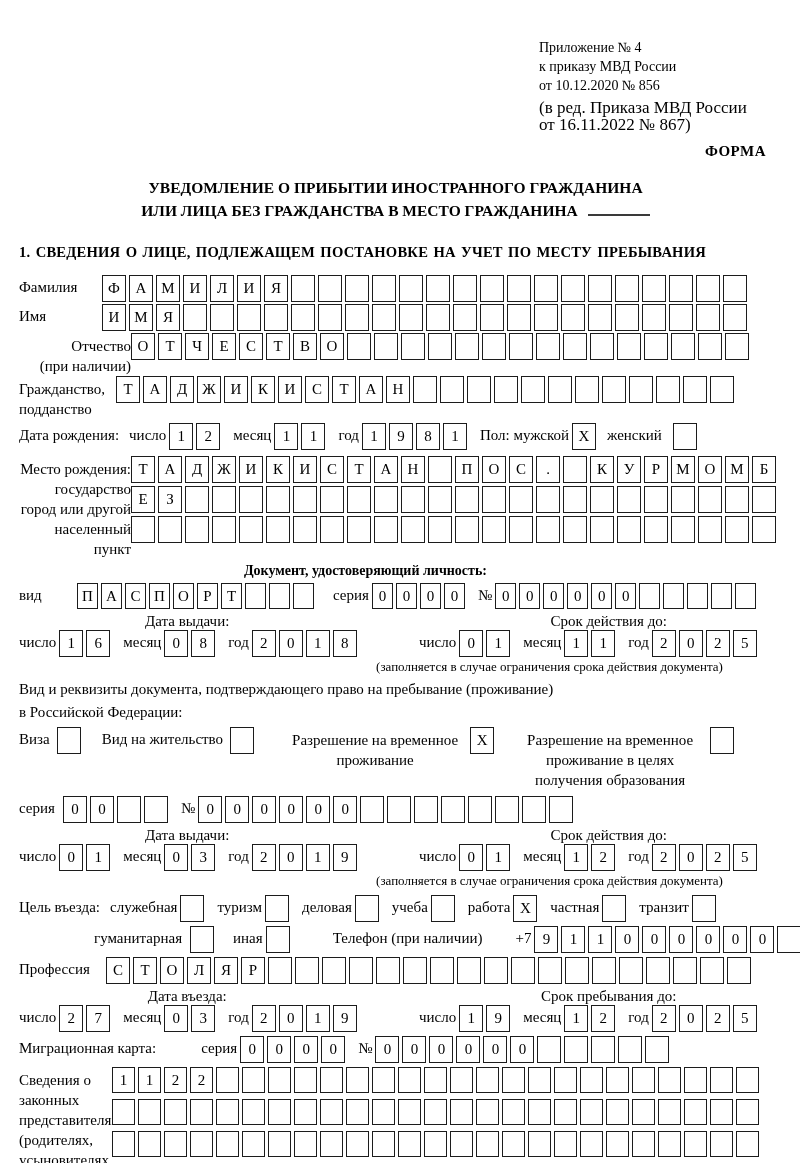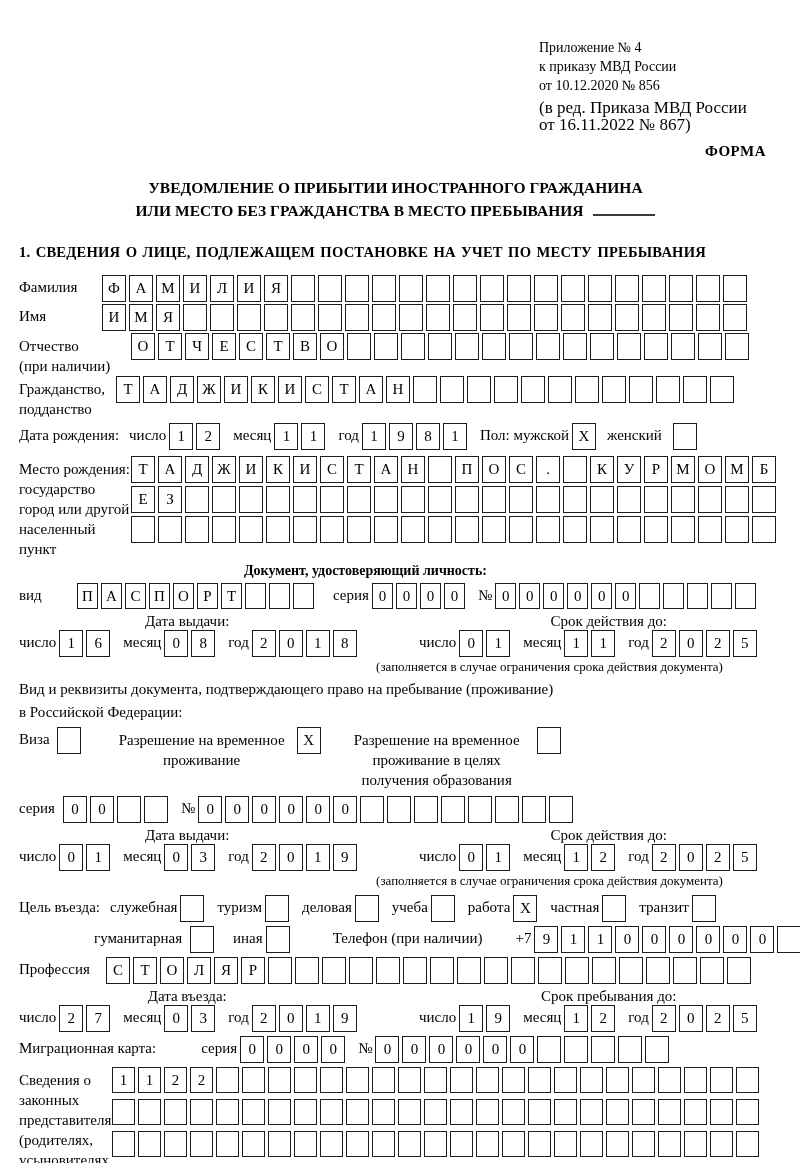--- a/index.html
+++ b/index.html
@@ -19,21 +19,21 @@
 
   
   .cells{display:flex;flex:none;}
   .cell{box-sizing:border-box;flex:none;width:24px;height:27px;border:1.7px solid #1c1c1c;margin-right:3px;display:inline-flex;align-items:center;justify-content:center;font-size:15px;background:#fff;}
   .cells-sm .cell{width:21px;height:26px;margin-right:3px;}
   .cells-rep .cell{width:23px;height:26px;margin-right:3px;}
 
   .row{display:flex;align-items:flex-start;}
   .lbl{flex:none;padding-top:4px;}
   .lblblock{flex:none;line-height:20px;padding-top:3px;}
-  .w83{width:83px;} .w112{width:112px;} .w97{width:97px;} .w87{width:87px;} .w60{width:58px;} .w93{width:93px;}
+  .w83{width:83px;} .w112{width:112px;text-align:right;} .w97{width:97px;} .w87{width:87px;} .w60{width:58px;} .w93{width:93px;}
 
   .mb2{margin-bottom:2px;} .mb4{margin-bottom:4px;} .mb6{margin-bottom:6px;} .mt14{margin-top:14px;} .mt6{margin-top:6px;}
 
   .inline-lbl{padding-top:4px;margin:0 3px 0 10px;flex:none;}
   .inline-lbl.first{margin-left:0;}
   .gap8{margin-left:8px;} .gap16{margin-left:16px;}
 
   .doc-heading{text-align:center;font-weight:bold;font-size:14px;margin:4px 60px 4px 0;}
 
   .twocol{display:flex;}
@@ -58,21 +58,21 @@
     <div>от 10.12.2020 № 856</div>
     <div class="small">
       <div>(в ред. Приказа МВД России</div>
       <div>от 16.11.2022 № 867)</div>
     </div>
   </div>
   <div class="forma">ФОРМА</div>
 
   <div class="title">
     <div>УВЕДОМЛЕНИЕ О ПРИБЫТИИ ИНОСТРАННОГО ГРАЖДАНИНА</div>
-    <div><span>ИЛИ МЕСТО БЕЗ ГРАЖДАНСТВА В МЕСТО ПРЕБЫВАНИЯ</span><span class="uline"></span></div>
+    <div><span>ИЛИ ЛИЦА БЕЗ ГРАЖДАНСТВА В МЕСТО ГРАЖДАНИНА</span><span class="uline"></span></div>
   </div>
 
   <div class="sec-heading">1. СВЕДЕНИЯ О ЛИЦЕ, ПОДЛЕЖАЩЕМ ПОСТАНОВКЕ НА УЧЕТ ПО МЕСТУ ПРЕБЫВАНИЯ</div>
 
   <div class="row mb2 mt14">
     <span class="lbl w83">Фамилия</span>
     <span class="cells">
         <span class="cell">Ф</span>
         <span class="cell">А</span>
         <span class="cell">М</span>
@@ -400,20 +400,26 @@
   <div class="mt6">Вид и реквизиты документа, подтверждающего право на пребывание (проживание)</div>
   <div style="margin-top:6px">в Российской Федерации:</div>
 
   <div class="row mt6">
     <span class="opt">
       <span class="opt-label">Виза</span>
       <span class="cells">
           <span class="cell"></span>
         </span>
     </span>
+    <span class="opt" style="margin-left:18px">
+      <span class="opt-label">Вид на жительство</span>
+      <span class="cells">
+          <span class="cell"></span>
+        </span>
+    </span>
     <span class="opt" style="margin-left:30px">
       <span class="opt-label center mw180">Разрешение на временное проживание</span>
       <span class="cells">
           <span class="cell">X</span>
         </span>
     </span>
     <span class="opt" style="margin-left:20px">
       <span class="opt-label center mw190">Разрешение на временное проживание в целях получения образования</span>
       <span class="cells">
           <span class="cell"></span>

